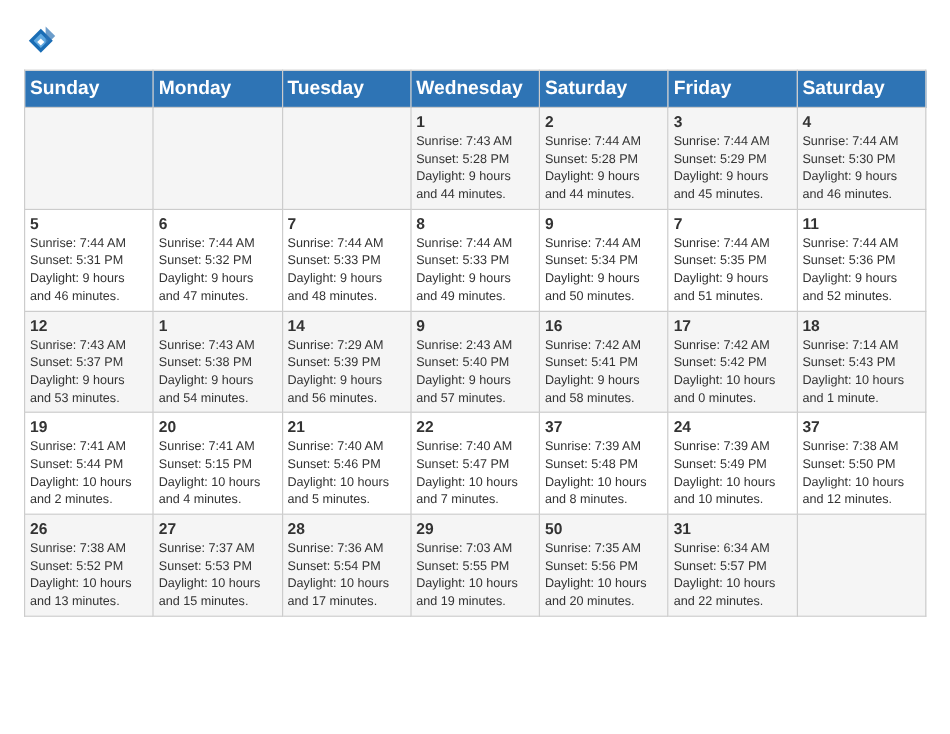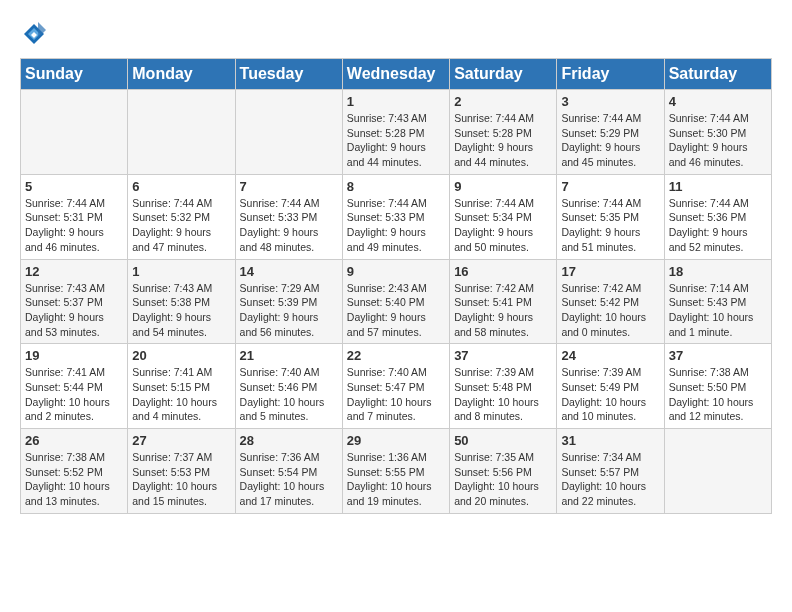--- a/index.html
+++ b/index.html
@@ -305,32 +305,32 @@
 Daylight: 10 hours and 15 minutes.</div>
         </td>
         <td>
           <span class="day-number">28</span>
           <div class="day-info">Sunrise: 7:36 AM
 Sunset: 5:54 PM
 Daylight: 10 hours and 17 minutes.</div>
         </td>
         <td>
           <span class="day-number">29</span>
-          <div class="day-info">Sunrise: 1:36 AM
+          <div class="day-info">Sunrise: 7:03 AM
 Sunset: 5:55 PM
 Daylight: 10 hours and 19 minutes.</div>
         </td>
         <td>
           <span class="day-number">50</span>
           <div class="day-info">Sunrise: 7:35 AM
 Sunset: 5:56 PM
 Daylight: 10 hours and 20 minutes.</div>
         </td>
         <td>
           <span class="day-number">31</span>
-          <div class="day-info">Sunrise: 7:34 AM
+          <div class="day-info">Sunrise: 6:34 AM
 Sunset: 5:57 PM
 Daylight: 10 hours and 22 minutes.</div>
         </td>
         <td class="empty-cell"></td>
       </tr>
     </tbody>
 </table>
 
 </body></html>

